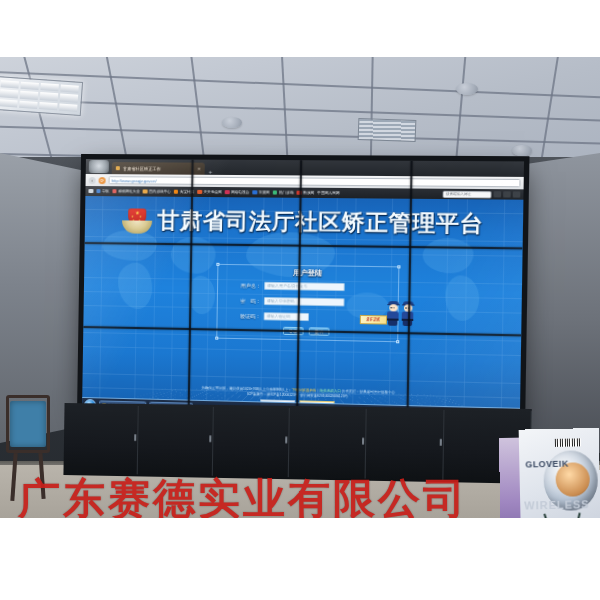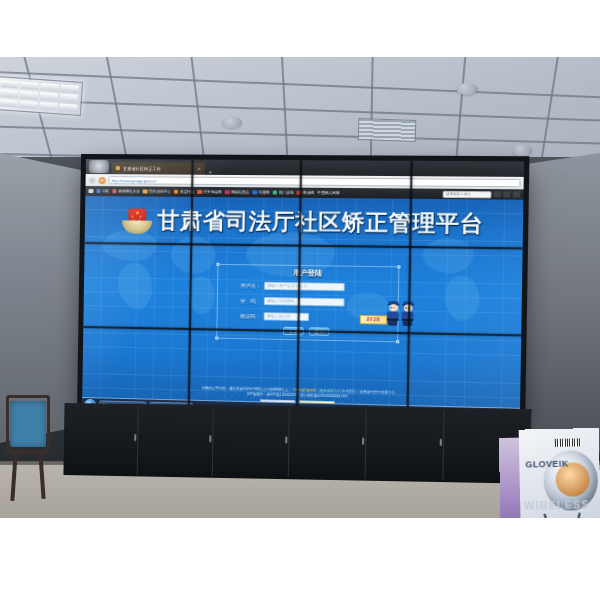--- a/index.html
+++ b/index.html
@@ -513,17 +513,18 @@
       <span class="barcode"></span>
       <span class="helmet"></span>
       <span class="visor"></span>
       <span class="brand">GLOVEIK</span>
       <span class="wireless">WIRELESS</span>
       <span class="ant" style="left:48px; transform:rotate(-16deg);"></span>
       <span class="ant" style="left:74px; transform:rotate(14deg);"></span>
 
     </div>
 
+    <div id="watermark">广东赛德实业有限公司</div>
   </div>
 
   <div class="letterbox" id="lb-top"></div>
   <div class="letterbox" id="lb-bottom"></div>
 </div>
 
 </body></html>

